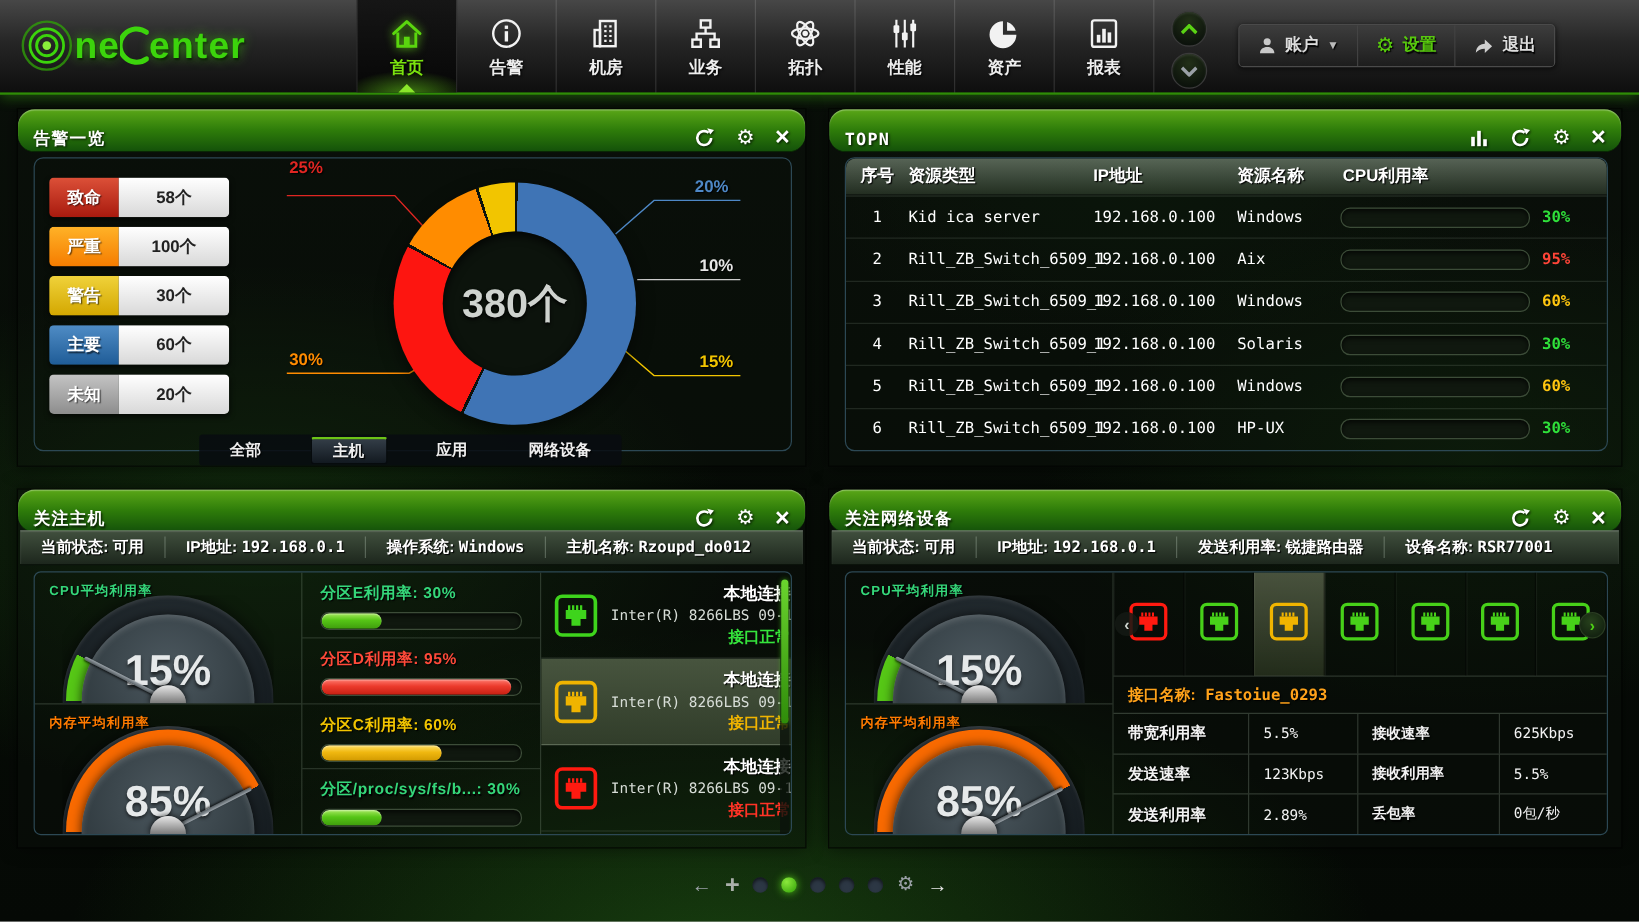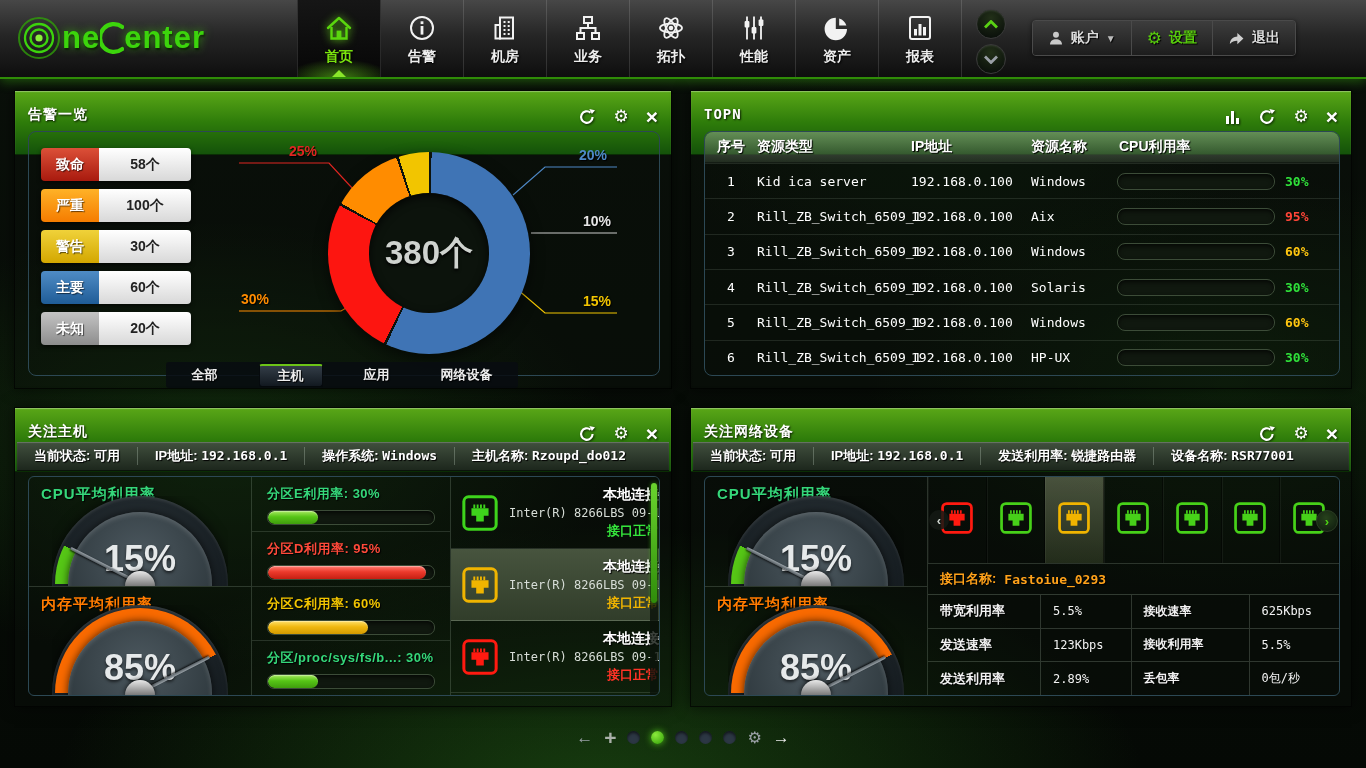--- a/index.html
+++ b/index.html
@@ -42,23 +42,23 @@
     font-weight:bold;background:linear-gradient(#3d3d3d,#1d1d1d);cursor:pointer;
     border-right:1px solid #4a4a4a;text-shadow:1px 1px 1px #000;}
   .acct-btn:last-child{border-right:none;}
   .acct-btn .gear{color:#57c90d;font-size:17px;}
   .acct-btn.green{color:#57c90d;}
   .caret{font-size:10px;color:#bbb;}
 
   
   .panel{position:absolute;background:rgba(10,17,10,.38);border:1px solid rgba(0,0,0,.65);
     box-shadow:0 0 14px rgba(0,0,0,.55);}
-  .panel-header{height:33px;display:flex;align-items:flex-start;padding:15px 13px;
+  .panel-header{height:33px;display:flex;align-items:flex-end;padding:1px 13px;
     background:linear-gradient(#5aa717,#2e7c0a 50%,#14520a);
-    border-bottom:1px solid #0a2d04;box-shadow:inset 0 1px 1px rgba(255,255,255,.35);}
+    border-bottom:1px solid #0a2d04;box-shadow:inset 0 1px 1px rgba(255,255,255,.35);border-radius:14px;}
   .panel-title{color:#fff;font-weight:bold;font-size:14px;letter-spacing:1px;
     text-shadow:1px 1px 2px rgba(0,0,0,.8);}
   .panel-icons{margin-left:auto;display:flex;gap:17px;align-items:center;color:#fff;}
   .hicon{cursor:pointer;display:flex;align-items:center;color:#fff;
     filter:drop-shadow(1px 1px 1px rgba(0,0,0,.7));}
   .hicon.gear{font-size:17px;line-height:1;}
   .hicon.close{font-size:21px;font-weight:bold;line-height:1;}
   .inner{position:absolute;left:13px;right:11px;top:40px;bottom:12px;
     border:1px solid #2c4854;border-radius:8px;}
 
@@ -120,21 +120,21 @@
     box-shadow:inset 0 1px 1px rgba(255,255,255,.22);color:#fff;font-size:13px;font-weight:bold;
     text-shadow:1px 1px 1px #000;}
   .info-item{padding:0 17px;white-space:nowrap;}
   .info-item + .info-item{border-left:1px solid rgba(200,215,200,.30);}
   .info-item .val{font-weight:bold;}
   .body2{position:absolute;left:13px;right:11px;top:68px;bottom:10px;
     border:1px solid #2c4854;border-radius:6px;display:flex;overflow:hidden;}
   .col-gauges{width:222px;border-right:1px solid rgba(150,170,150,.25);display:flex;flex-direction:column;}
   .gcell{height:110px;position:relative;}
   .gcell.first{border-bottom:1px solid rgba(150,170,150,.25);}
-  .glabel{position:absolute;left:12px;top:8px;font-size:15px;font-weight:bold;letter-spacing:1px;
+  .glabel{position:absolute;left:12px;top:8px;font-size:11px;font-weight:bold;letter-spacing:1px;
     text-shadow:1px 1px 1px #000;}
   .gauge-wrap{position:absolute;bottom:0;left:50%;transform:translateX(-50%);
     width:176px;height:90px;overflow:hidden;}
   .gauge{position:absolute;left:0;top:0;width:176px;height:176px;border-radius:50%;
     background:radial-gradient(circle at 50% 30%, #2b3439, #10161a 76%);
     box-shadow:0 0 12px rgba(0,0,0,.65), inset 0 2px 3px rgba(255,255,255,.10);}
   .gauge-arc{position:absolute;inset:3px;border-radius:50%;}
   .gauge-face{position:absolute;inset:16px;border-radius:50%;
     background:radial-gradient(circle at 50% 32%, #4c585f, #2d373c 72%);
     box-shadow:inset 0 2px 5px rgba(255,255,255,.18), 0 0 9px rgba(0,0,0,.7);}
@@ -402,21 +402,21 @@
       <polyline points="58,32 148,32 172,58" fill="none" stroke="#e02622" stroke-width="1.2"></polyline>
       <polyline points="436,36 364,36 332,64" fill="none" stroke="#4e88c6" stroke-width="1.2"></polyline>
       <polyline points="436,102 350,102" fill="none" stroke="#cccccc" stroke-width="1.2"></polyline>
       <polyline points="436,182 364,182 336,158" fill="none" stroke="#f2c500" stroke-width="1.2"></polyline>
       <polyline points="58,180 160,180 174,172" fill="none" stroke="#ff8c00" stroke-width="1.2"></polyline>
     </svg>
     <div class="donut" style="background: conic-gradient(rgb(13, 19, 13) 0deg, rgb(13, 19, 13) 1.5deg, rgb(63, 116, 181) 1.5deg, rgb(63, 116, 181) 205deg, rgb(13, 19, 13) 205deg, rgb(13, 19, 13) 206.5deg, rgb(253, 21, 16) 206.5deg, rgb(253, 21, 16) 298deg, rgb(13, 19, 13) 298deg, rgb(13, 19, 13) 299.5deg, rgb(255, 140, 0) 299.5deg, rgb(255, 140, 0) 341deg, rgb(13, 19, 13) 341deg, rgb(13, 19, 13) 342.5deg, rgb(242, 197, 0) 342.5deg, rgb(242, 197, 0) 360deg);">
       <div class="donut-hole"></div>
       <div class="donut-center">380个</div>
     </div>
-    <span class="dlabel" style="left: 60px; top: 12px; color: rgb(224, 38, 34); margin-left: 48px;">25%</span>
+    <span class="dlabel" style="left: 60px; top: 0; color: rgb(224, 38, 34);">25%</span>
     <span class="dlabel" style="left: 398px; top: 16px; color: rgb(78, 136, 198);">20%</span>
     <span class="dlabel" style="left: 402px; top: 82px; color: rgb(230, 230, 230);">10%</span>
     <span class="dlabel" style="left: 402px; top: 162px; color: rgb(242, 197, 0);">15%</span>
     <span class="dlabel" style="left: 60px; top: 160px; color: rgb(255, 140, 0);">30%</span>
   </div>
 
   <div class="tabs">
     <span class="tab">全部</span>
     <span class="tab selected">主机</span>
     <span class="tab">应用</span>

